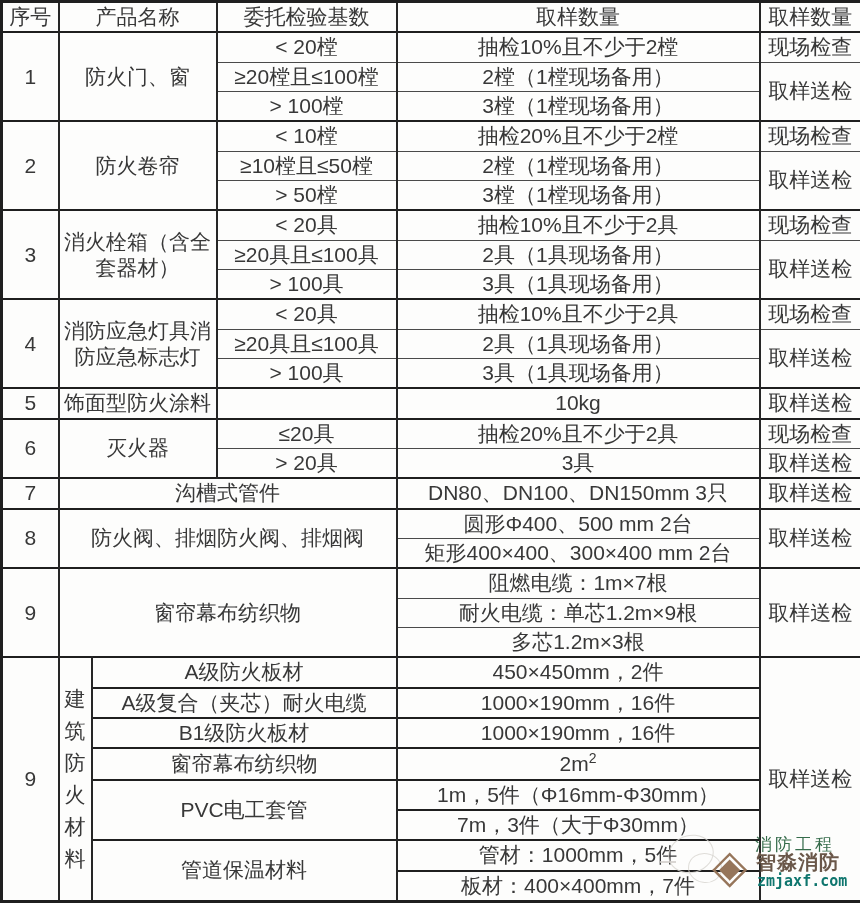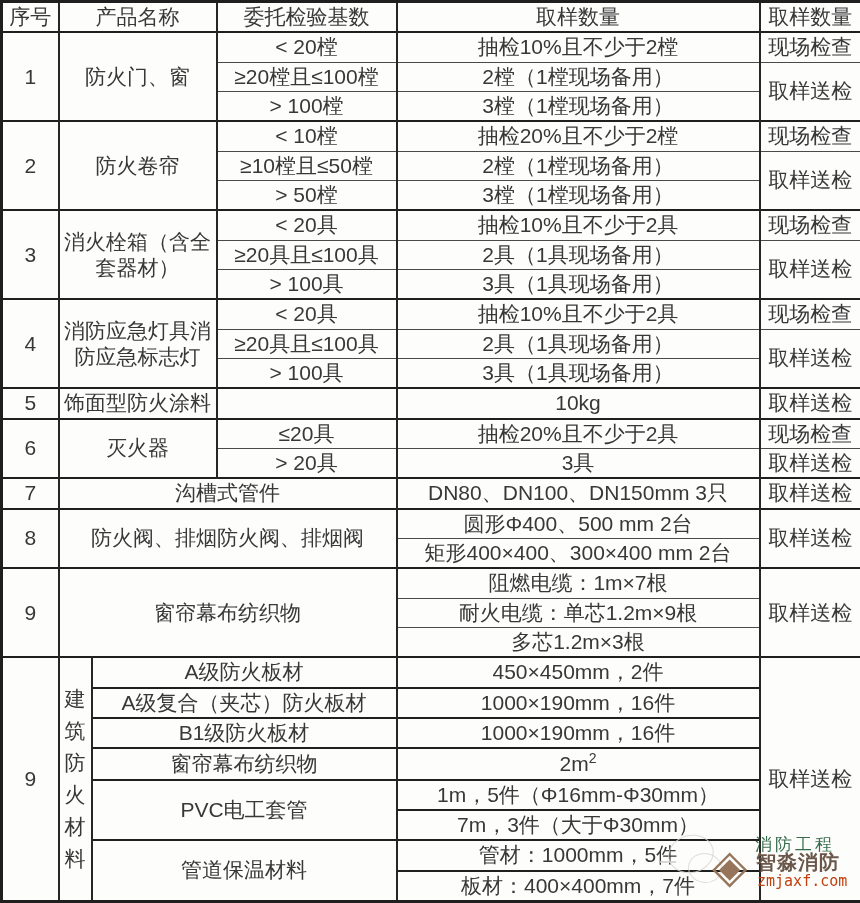--- a/index.html
+++ b/index.html
@@ -65,23 +65,23 @@
     font-size:46px; line-height:46px;
     color:#96755a;
   }
   .wm-name {
     position:absolute; left:96px; top:16px;
     font-size:20px; font-weight:bold; letter-spacing:1px;
     color:#6a5749; white-space:nowrap;
   }
   .wm-url {
     position:absolute; left:97px; top:39px;
-    font-size:15px; font-weight:normal;
+    font-size:15px; font-weight:bold;
     font-family:"DejaVu Sans Mono", monospace;
-    color:#c2410c; white-space:nowrap;
+    color:#0f766e; white-space:nowrap;
   }
 </style>
 </head>
 <body>
 
 <div class="page">
   <table class="spec">
     <colgroup>
       <col style="width:57px">
         <col style="width:33px">
@@ -220,21 +220,21 @@
     </tr>
 
     <tr class="sec">
       <td rowspan="8">9</td>
       <td rowspan="8" class="vname">建筑防火材料</td>
       <td colspan="2">A级防火板材</td>
       <td class="qty">450×450mm，2件</td>
       <td rowspan="8">取样送检</td>
     </tr>
     <tr class="sec">
-      <td colspan="2">A级复合（夹芯）防火板材</td>
+      <td colspan="2">A级复合（夹芯）耐火电缆</td>
       <td class="qty">1000×190mm，16件</td>
     </tr>
     <tr class="sec">
       <td colspan="2">B1级防火板材</td>
       <td class="qty">1000×190mm，16件</td>
     </tr>
     <tr class="sec">
       <td colspan="2">窗帘幕布纺织物</td>
       <td class="qty"><span>2m</span><sup>2</sup></td>
     </tr>

